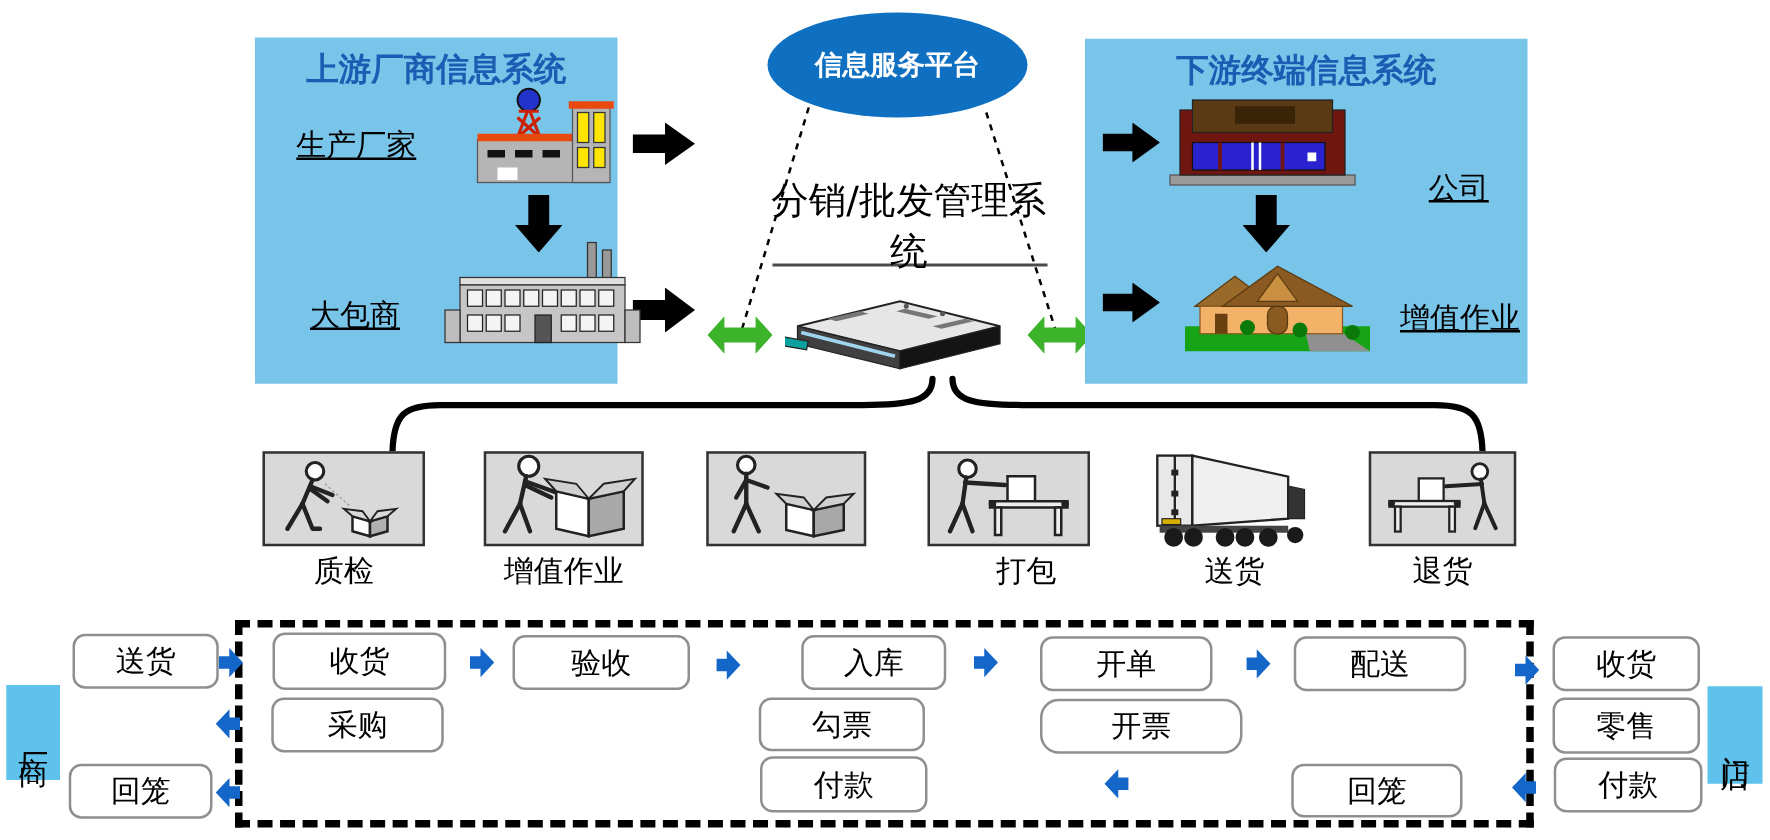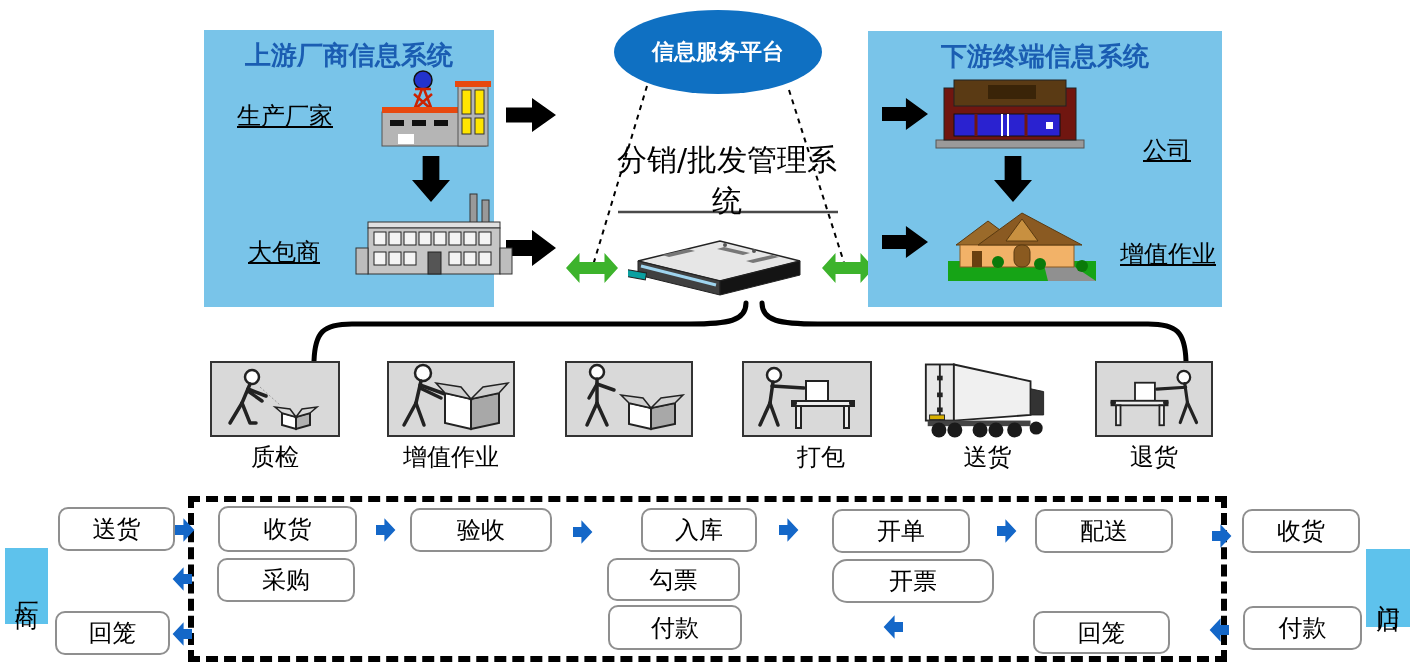--- a/index.html
+++ b/index.html
@@ -290,20 +290,21 @@
   <div class="fbox" style="left:217px; top:558px; width:138px; height:44px;">采购</div>
   <div class="fbox" style="left:410px; top:508px; width:142px; height:44px;">验收</div>
   <div class="fbox" style="left:605px; top:508px; width:116px; height:44px;margin-left:36px;">入库</div>
   <div class="fbox" style="left:607px; top:558px; width:133px; height:43px;">勾票</div>
   <div class="fbox" style="left:608px; top:605px; width:134px; height:45px;">付款</div>
   <div class="fbox" style="left:832px; top:509px; width:138px; height:44px;">开单</div>
   <div class="fbox" style="left:832px; top:559px; width:162px; height:44px;border-radius:15px;">开票</div>
   <div class="fbox" style="left:1035px; top:509px; width:138px; height:44px;">配送</div>
   <div class="fbox" style="left:1033px; top:611px; width:137px; height:43px;">回笼</div>
   <div class="fbox" style="left:1242px; top:509px; width:118px; height:44px;">收货</div>
+  <div class="fbox" style="left:1242px; top:558px; width:118px; height:45px;">零售</div>
   <div class="fbox" style="left:1243px; top:606px; width:119px; height:44px;">付款</div>
 
   <div class="barr r" style="left:175px; top:517px;"></div>
   <div class="barr l" style="left:172px; top:566px;"></div>
   <div class="barr l" style="left:172px; top:621px;"></div>
   <div class="barr r" style="left:376px; top:517px;"></div>
   <div class="barr r" style="left:573px; top:519px;"></div>
   <div class="barr r" style="left:779px; top:517px;"></div>
   <div class="barr l" style="left:883px; top:614px;"></div>
   <div class="barr r" style="left:997px; top:518px;"></div>

